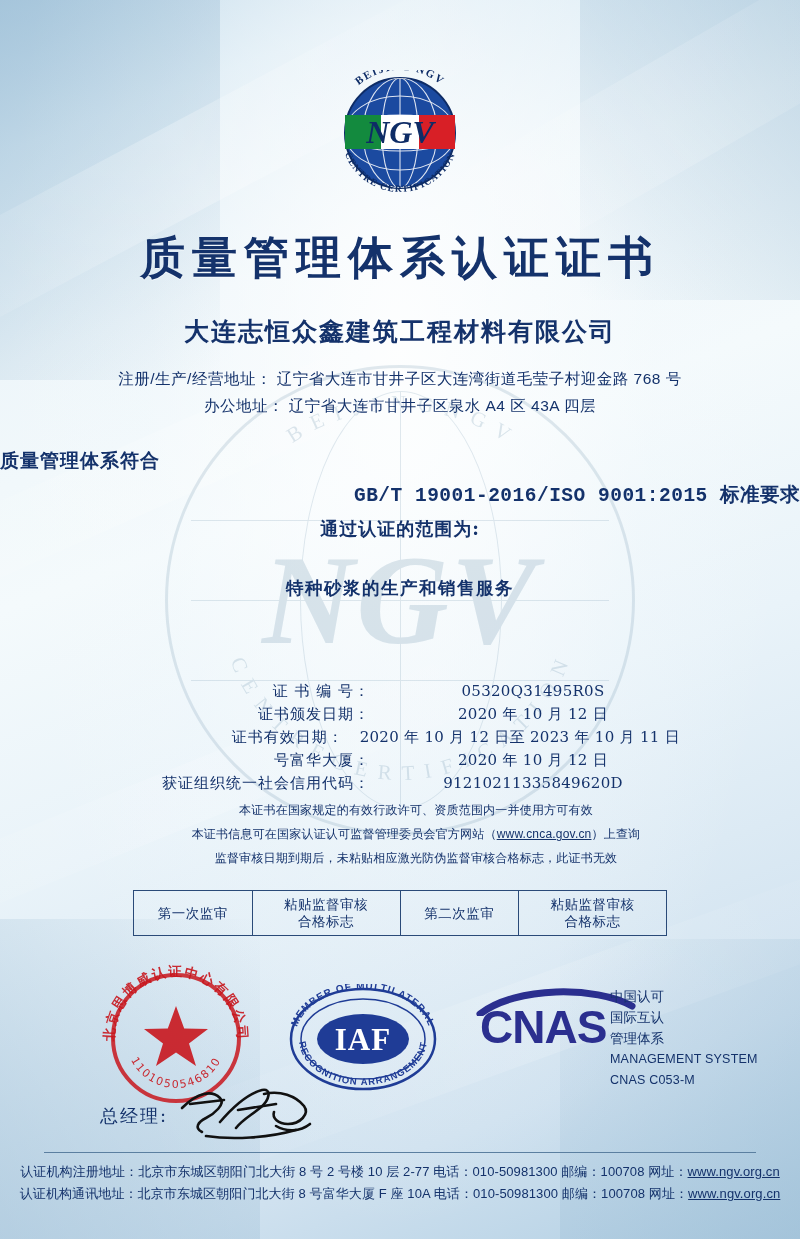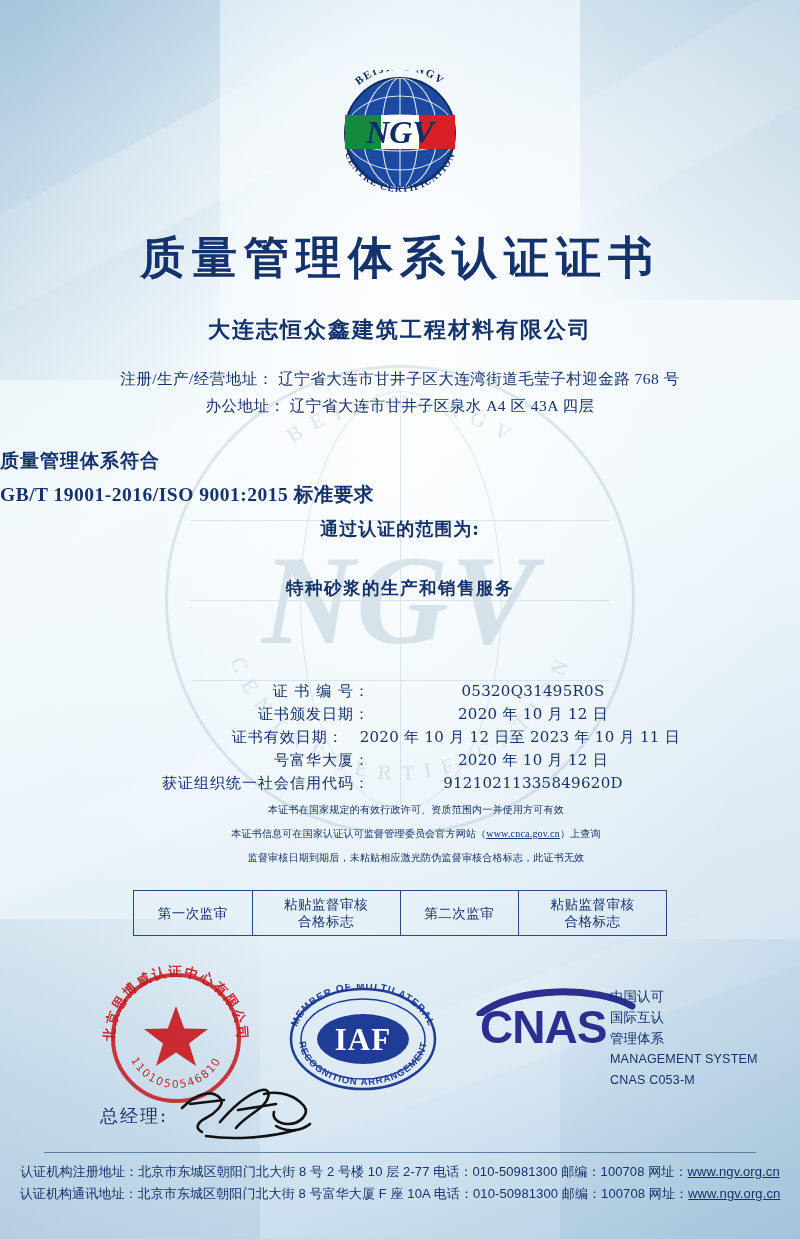--- a/index.html
+++ b/index.html
@@ -127,53 +127,53 @@
     color: #14326b;
     text-shadow: 0 1px 0 rgba(255,255,255,.6);
   }
 
   #company-name {
     position: absolute;
     top: 315px;
     left: 0; right: 0;
     text-align: center;
     font-family: "DejaVu Serif", serif;
-    font-size: 22px;
+    font-size: 25px;
     font-weight: bold;
     letter-spacing: 2px;
     color: #14326b;
   }
 
   .addr-line {
     position: absolute;
     left: 0; right: 0;
     text-align: center;
-    font-family: Liberation Serif, serif;
+    font-family: Liberation Sans, sans-serif;
     font-size: 15.5px;
     color: #14326b;
     letter-spacing: .5px;
   }
   #addr1 { top: 369px; }
   #addr2 { top: 396px; }
 
   #conform-1 {
     position: absolute;
     top: 448px; left: 0; right: 0;
     text-align: left;
     font-family: "DejaVu Serif", serif;
     font-size: 19px;
     font-weight: bold;
     color: #14326b;
     letter-spacing: 1px;
   }
   #standard-line {
     position: absolute;
     top: 481px; left: 0; right: 0;
-    text-align: left;
-    font-family: Liberation Serif, serif;
+    text-align: right;
+    font-family: Liberation Mono, monospace;
     font-size: 19.5px;
     font-weight: bold;
     color: #14326b;
     letter-spacing: .5px;
   }
   #scope-label {
     position: absolute;
     top: 517px; left: 0; right: 0;
     text-align: center;
     font-family: "DejaVu Serif", serif;
@@ -228,22 +228,22 @@
   }
 
   
   #notes {
     position: absolute;
     top: 798px;
     left: 0; right: 0;
     text-align: center;
   }
   .note-line {
-    font-family: Liberation Serif, serif;
-    font-size: 10px;
+    font-family: Liberation Sans, sans-serif;
+    font-size: 12px;
     color: #14326b;
     line-height: 24px;
     letter-spacing: .2px;
     margin-left: 32px;
   }
   .note-link {
     color: #14326b;
     text-decoration: underline;
   }
 

